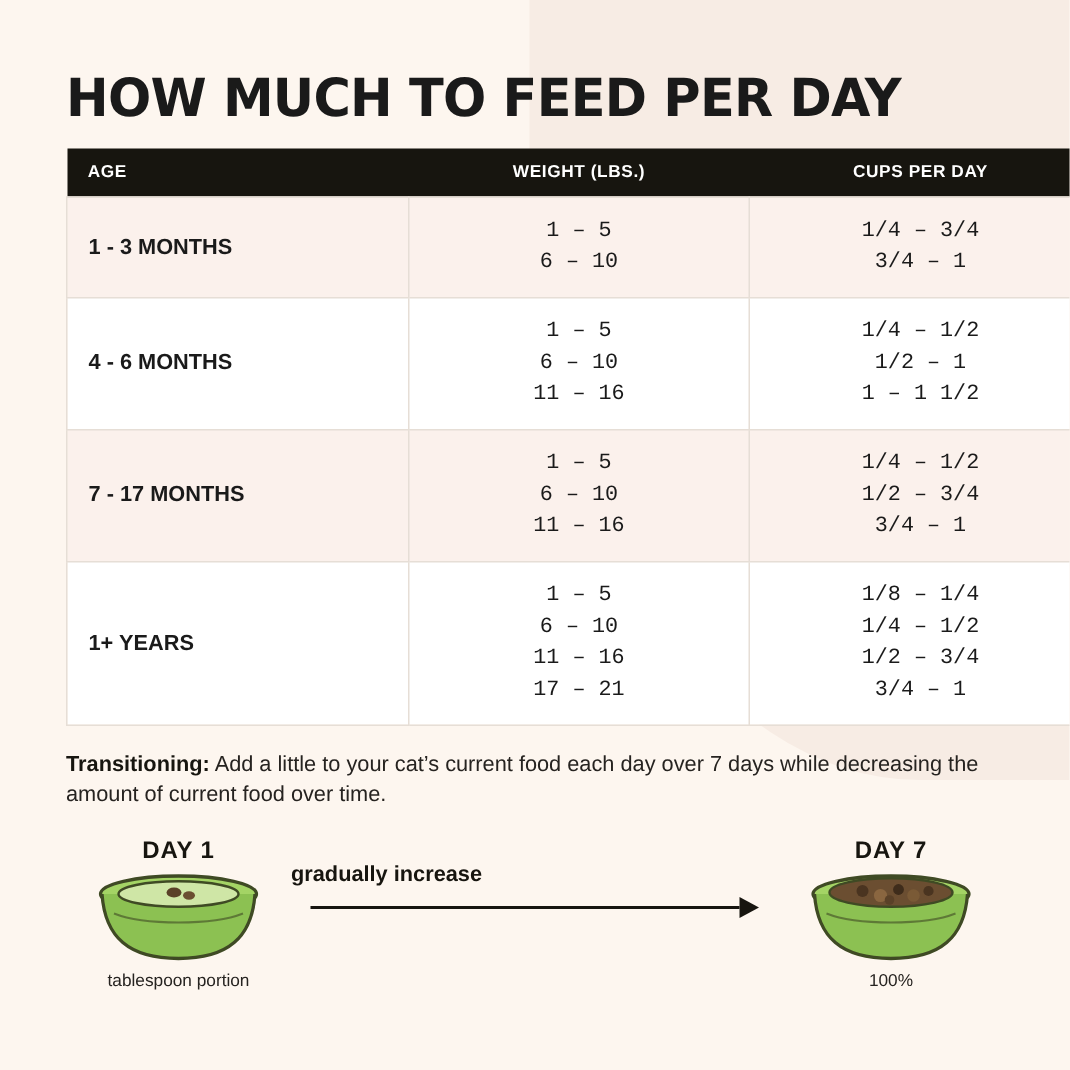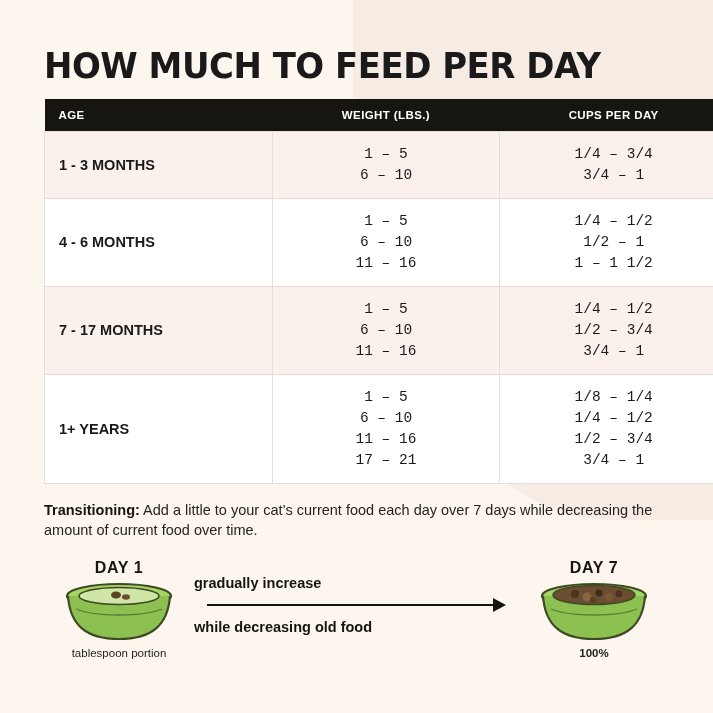--- a/index.html
+++ b/index.html
@@ -111,21 +111,21 @@
     font-weight: bold;
     letter-spacing: 0.6px;
     color: #17150f;
     margin-bottom: 4px;
   }
   .caption {
     font-size: 11.5px;
     color: #262320;
     margin-top: 0;
   }
-  .caption.bold { font-weight: bold; }
+  .caption.bold { font-weight: normal; }
   .arrow-area {
     position: absolute;
     left: 150px;
     right: 150px;
     top: 16px;
     text-align: left;
   }
   .arrow-text {
     font-size: 14.5px;
     font-weight: bold;
@@ -246,21 +246,20 @@
         <ellipse cx="60" cy="14" rx="5" ry="3.4" fill="#5a4128"></ellipse>
         <ellipse cx="70" cy="16" rx="4" ry="2.8" fill="#6b4e31"></ellipse>
         <path d="M20 28 C40 36, 86 36, 106 28" fill="none" stroke="#3f4a24" stroke-width="1.3" opacity="0.6"></path>
       </svg>
       <div class="caption">tablespoon portion</div>
     </div>
 
     <div class="arrow-area">
       <div class="arrow-text">gradually increase</div>
       <div class="arrow-line"></div>
-      <div class="arrow-text">while decreasing old food</div>
     </div>
 
     <div class="bowl-block right">
       <div class="day-label">DAY 7</div>
       <svg width="126" height="62" viewBox="0 0 126 62">
         <ellipse cx="63" cy="15" rx="52" ry="12" fill="#a4d465" stroke="#3f4a24" stroke-width="2.2"></ellipse>
         <path d="M12 15 C14 44, 30 58, 63 58 C96 58, 112 44, 114 15" fill="#8cc152" stroke="#3f4a24" stroke-width="2.2"></path>
         <ellipse cx="63" cy="14" rx="41" ry="9.5" fill="#6b4e31" stroke="#3f4a24" stroke-width="1.6"></ellipse>
         <circle cx="44" cy="13" r="4" fill="#4a3420"></circle>
         <circle cx="56" cy="16" r="4.4" fill="#8a6640"></circle>

